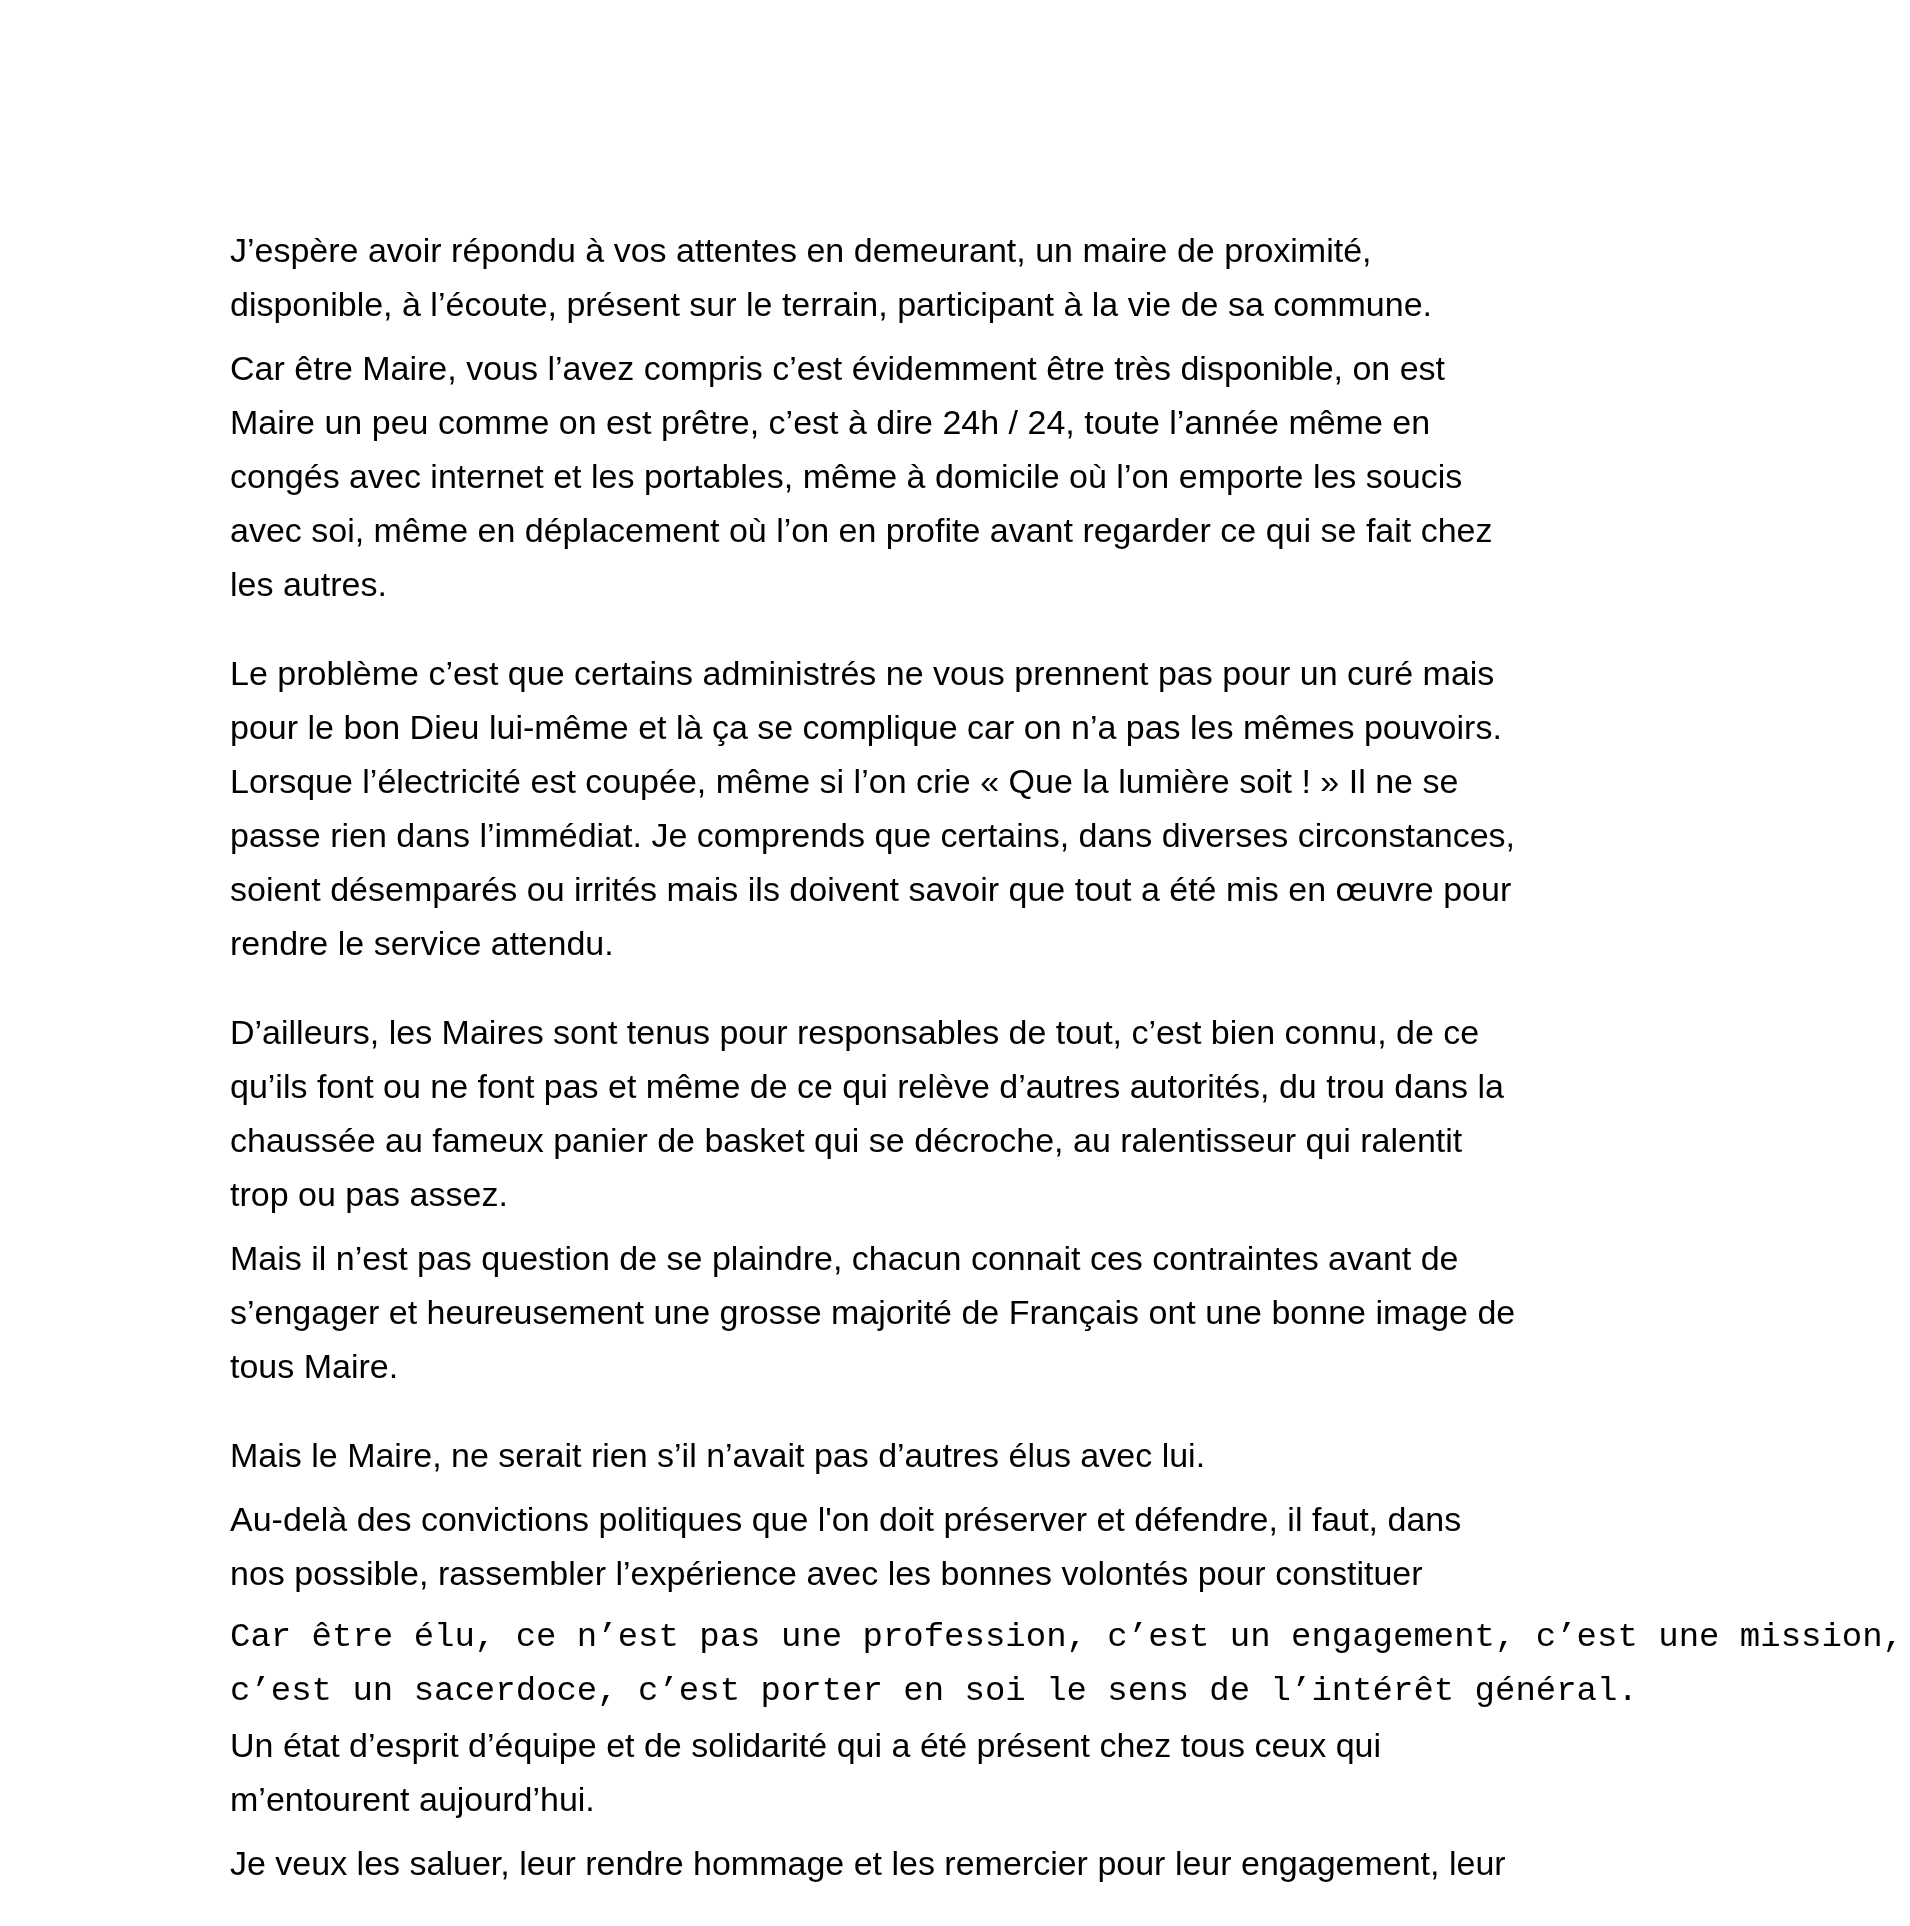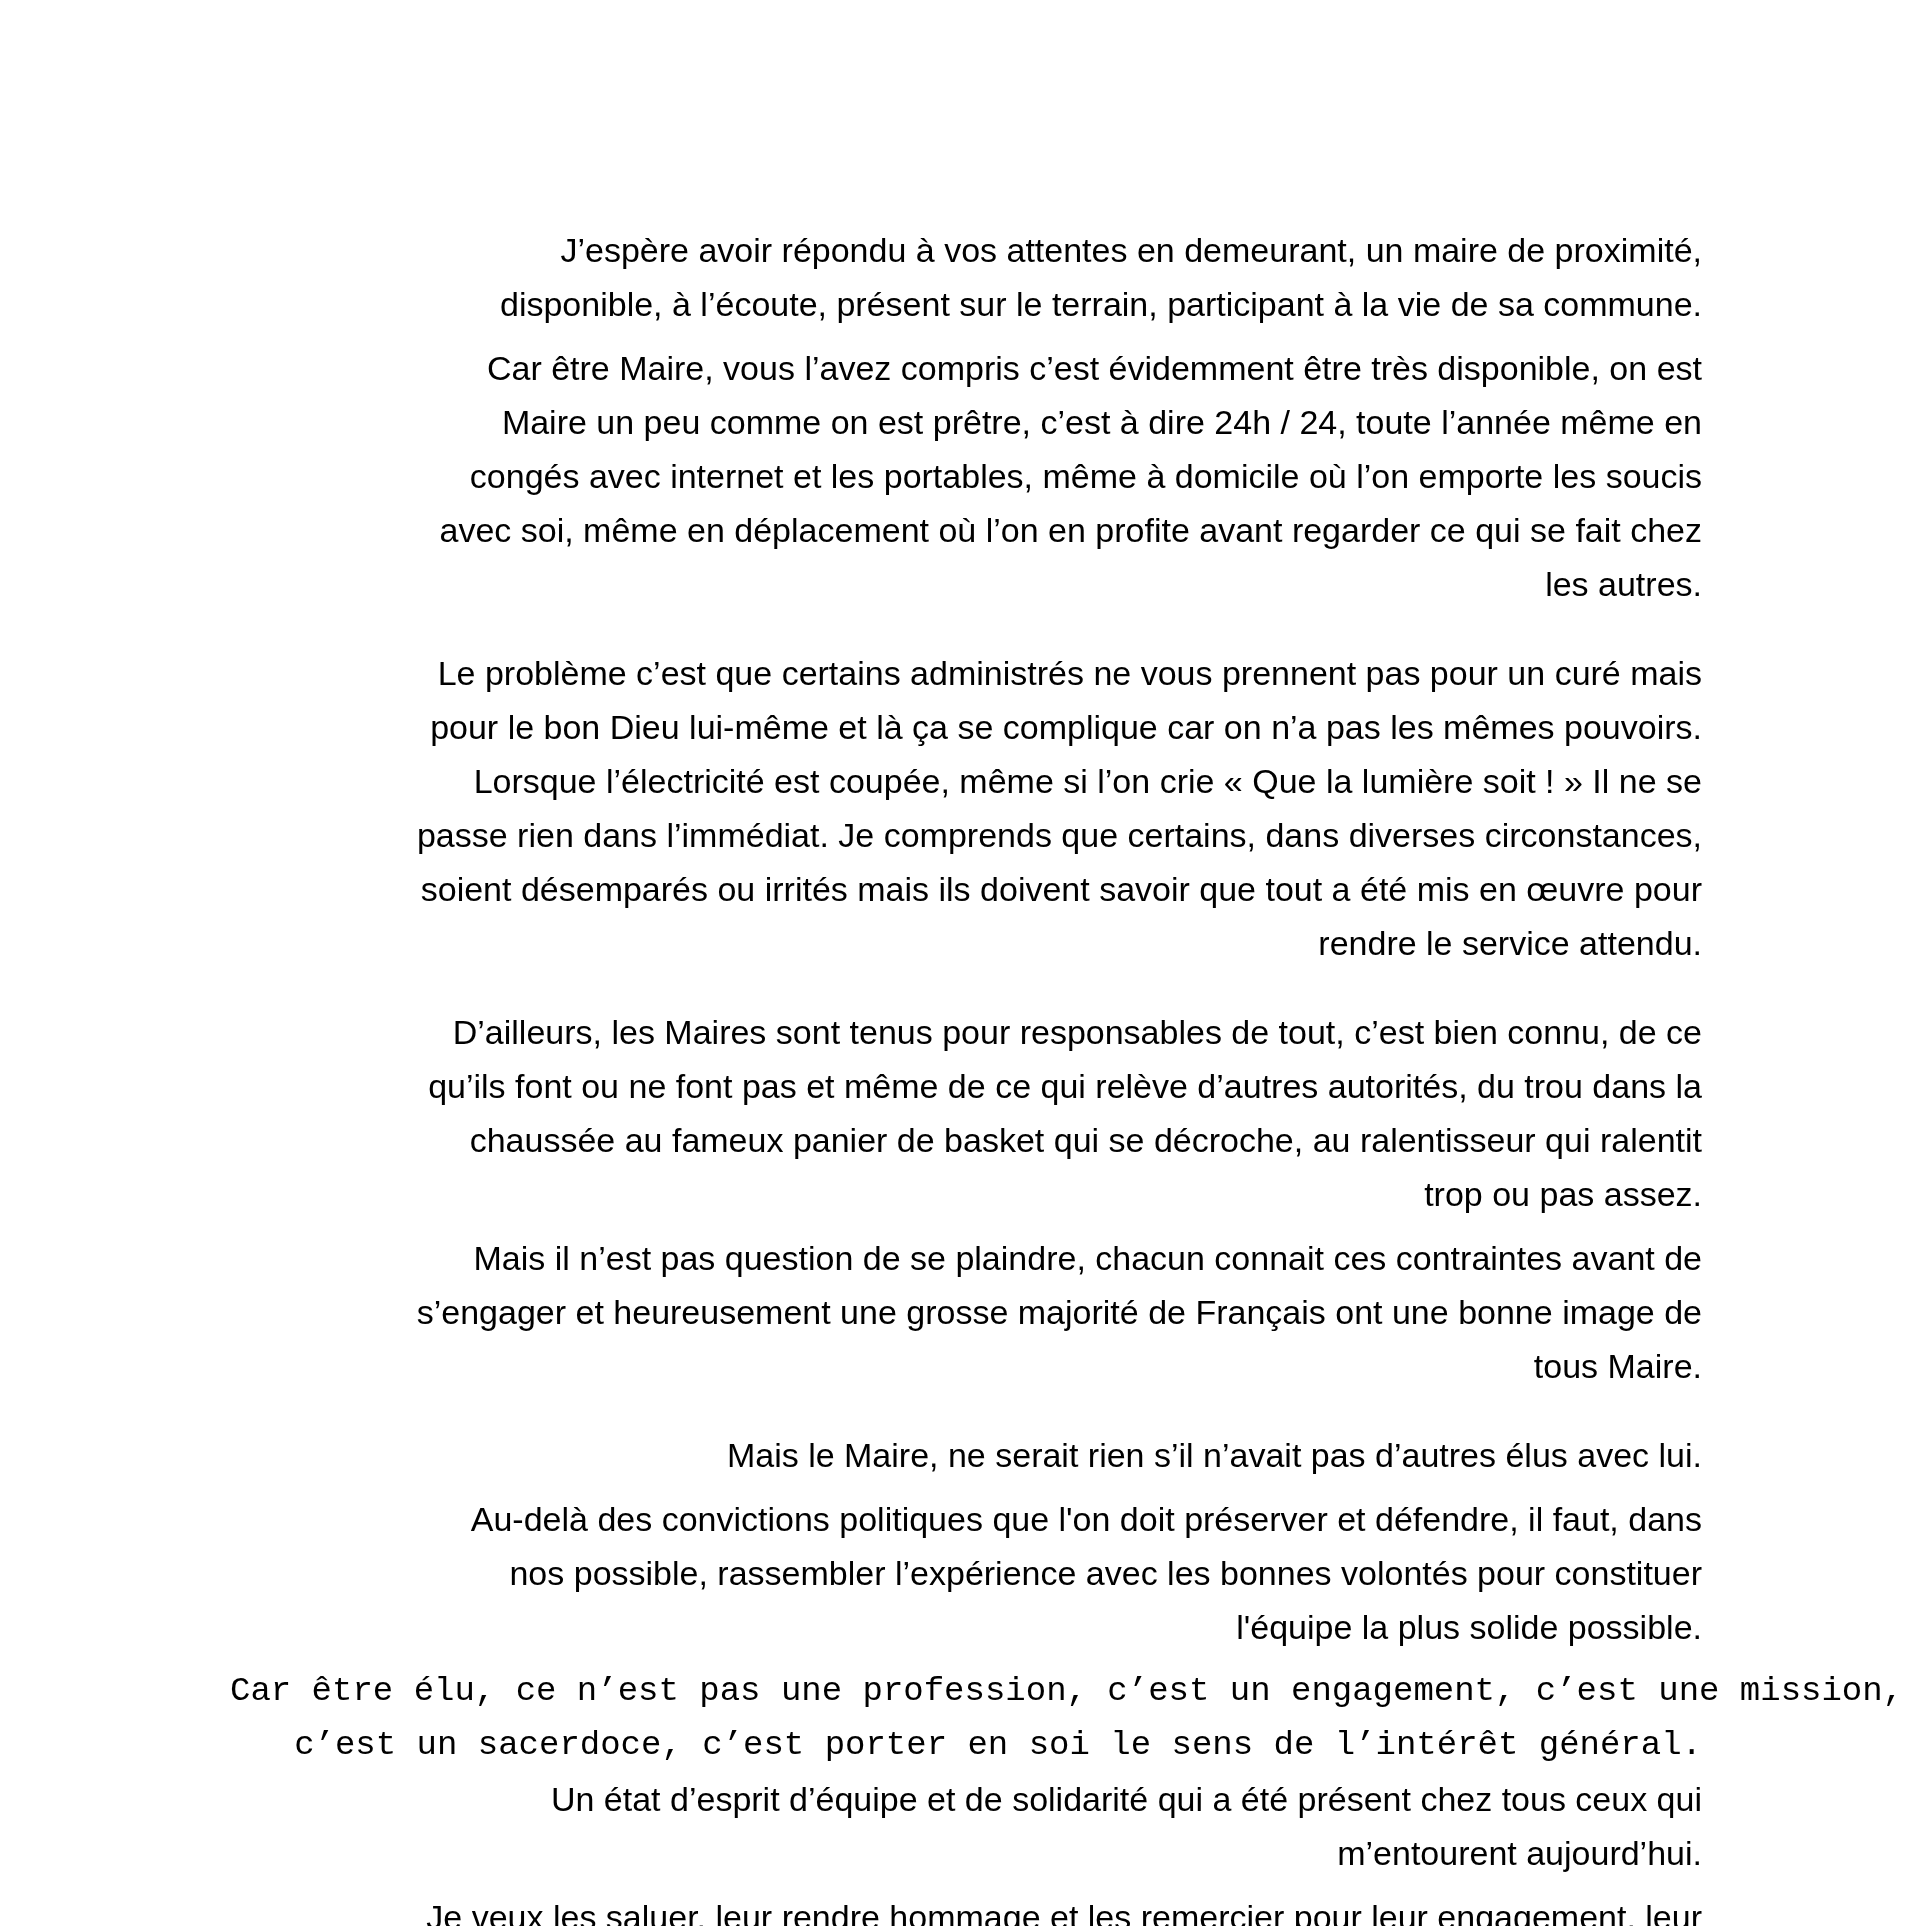--- a/index.html
+++ b/index.html
@@ -15,21 +15,20 @@
     box-sizing: border-box;
     padding: 223px 208px 0 230px;
     font-family: "Liberation Sans", "DejaVu Sans", sans-serif;
     font-size: 34px;
     line-height: 54px;
     color: #000000;
     overflow: hidden;
   }
   .para {
     margin: 0 0 10px 0;
-    text-align: right;
   }
   .para.gap {
     margin-top: 35px;
   }
   .para.tight {
     margin-bottom: 0;
     font-family: Liberation Mono, monospace;
   }
   .line {
     display: block;
@@ -76,21 +75,20 @@
     <span class="line">tous Maire.</span>
   </p>
 
   <p class="para gap">
     <span class="line">Mais le Maire, ne serait rien s’il n’avait pas d’autres élus avec lui.</span>
   </p>
 
   <p class="para">
     <span class="line">Au-delà des convictions politiques que l'on doit préserver et défendre, il faut, dans</span>
     <span class="line">nos possible, rassembler l’expérience avec les bonnes volontés pour constituer</span>
-    <span class="line">l'équipe la plus solide possible.</span>
   </p>
 
   <p class="para tight">
     <span class="line">Car être élu, ce n’est pas une profession, c’est un engagement, c’est une mission,</span>
     <span class="line">c’est un sacerdoce, c’est porter en soi le sens de l’intérêt général.</span>
   </p>
 
   <p class="para">
     <span class="line">Un état d’esprit d’équipe et de solidarité qui a été présent chez tous ceux qui</span>
     <span class="line">m’entourent aujourd’hui.</span>

